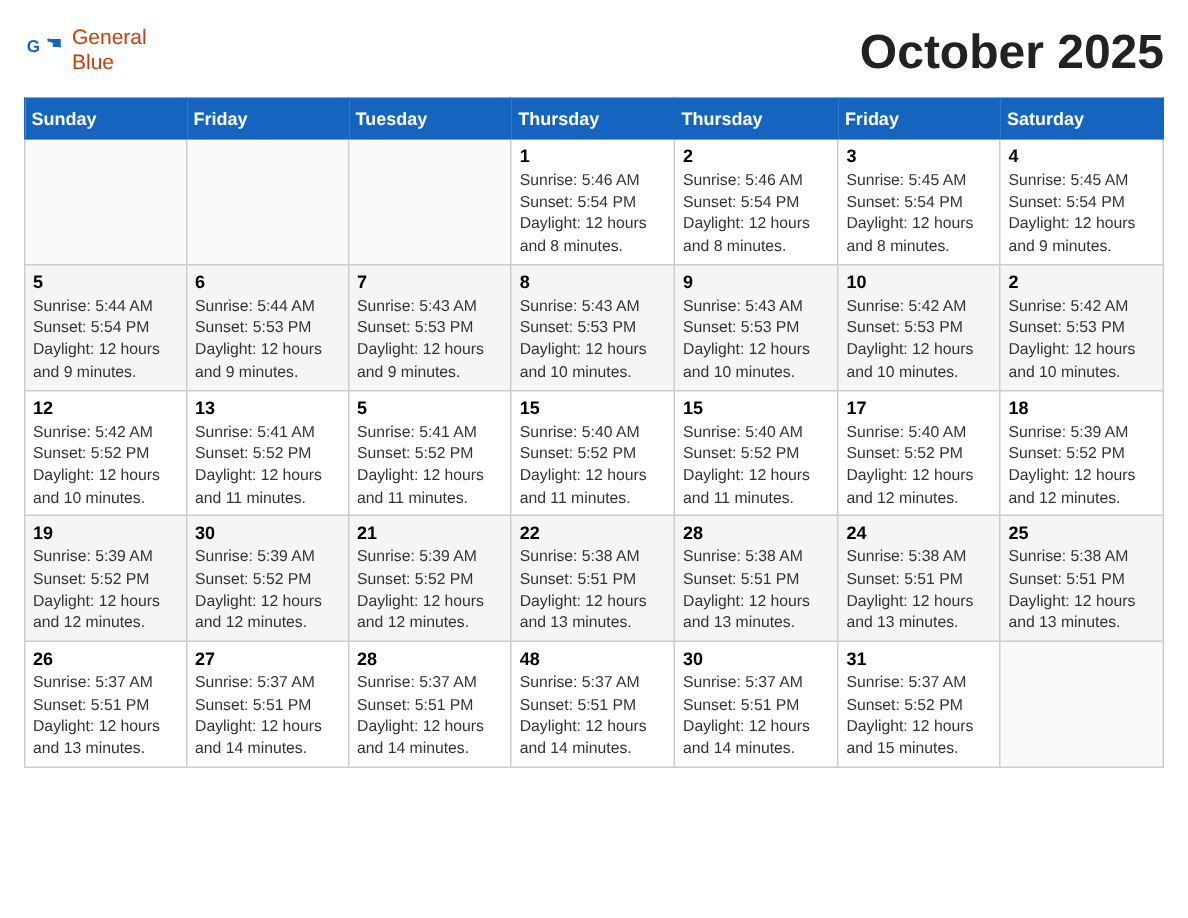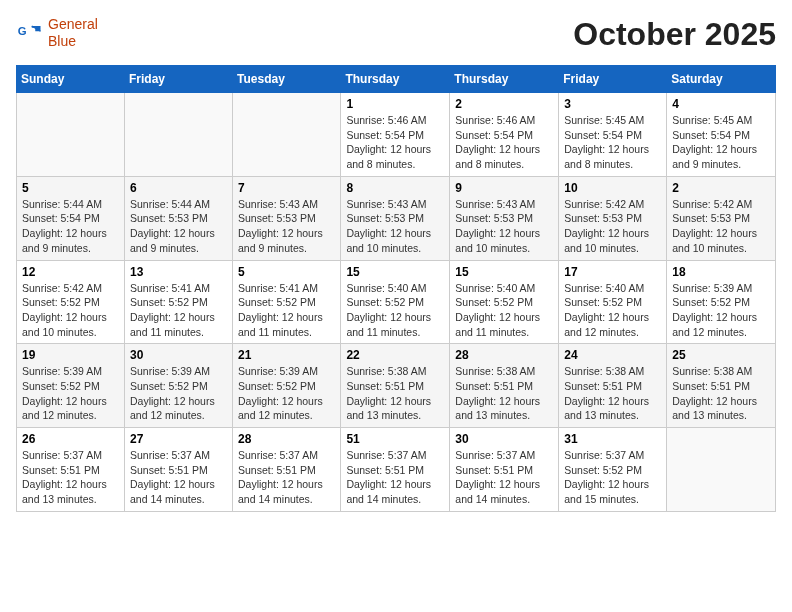--- a/index.html
+++ b/index.html
@@ -294,21 +294,21 @@
 Sunset: 5:51 PM
 Daylight: 12 hours and 14 minutes.</div>
         </td>
         <td>
           <span class="day-num">28</span>
           <div class="cell-info" style="white-space: pre-line;">Sunrise: 5:37 AM
 Sunset: 5:51 PM
 Daylight: 12 hours and 14 minutes.</div>
         </td>
         <td>
-          <span class="day-num">51</span>
+          <span class="day-num">48</span>
           <div class="cell-info" style="white-space: pre-line;">Sunrise: 5:37 AM
 Sunset: 5:51 PM
 Daylight: 12 hours and 14 minutes.</div>
         </td>
         <td>
           <span class="day-num">30</span>
           <div class="cell-info" style="white-space: pre-line;">Sunrise: 5:37 AM
 Sunset: 5:51 PM
 Daylight: 12 hours and 14 minutes.</div>
         </td>

